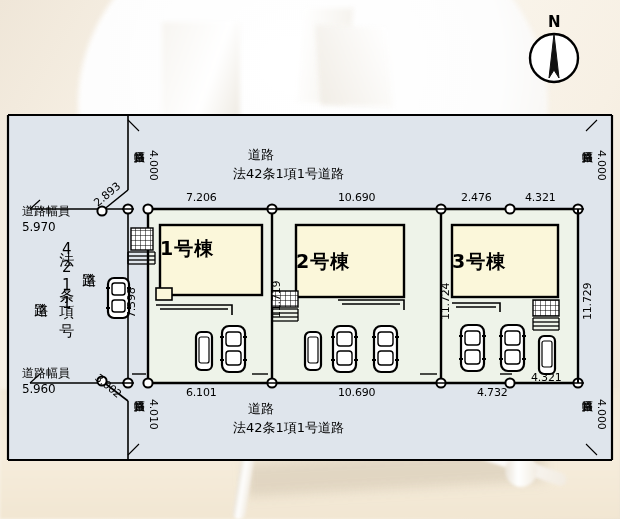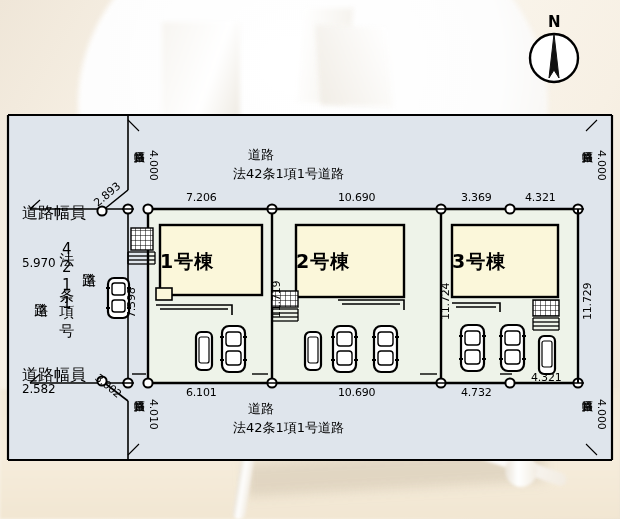--- a/index.html
+++ b/index.html
@@ -79,21 +79,21 @@
 
   
   .lbl {
     position: absolute;
     color: #000;
     white-space: nowrap;
     line-height: 1.05;
     font-family: "DejaVu Sans", "Liberation Sans", sans-serif;
   }
   .dim { font-size: 11px; letter-spacing: -0.2px; }
-  .jp { font-size: 16px; }
+  .jp { font-size: 12px; }
   .jp-big { font-size: 13px; }
   .lot-name { font-size: 19px; font-weight: 700; letter-spacing: 1px; }
   .vert {
     writing-mode: vertical-rl;
     text-orientation: upright;
     letter-spacing: 0px;
   }
   .rot90 { transform: rotate(-90deg); transform-origin: 0 0; }
   .rot90cw { transform: rotate(90deg); transform-origin: 0 0; }
   .center { }
@@ -335,55 +335,55 @@
   <div class="lbl compass-n" style="left:548px; top:15px;">N</div>
 
   <div class="lbl jp-big center" style="left:248px; top:148px; width:190px;">道路</div>
   <div class="lbl jp-big center" style="left:233px; top:167px; width:220px;">法42条1項1号道路</div>
 
   <div class="lbl jp-big center" style="left:248px; top:402px; width:190px;">道路</div>
   <div class="lbl jp-big center" style="left:233px; top:421px; width:220px;">法42条1項1号道路</div>
 
   <div class="lbl dim" style="left:186px; top:192px;">7.206</div>
   <div class="lbl dim" style="left:338px; top:192px;">10.690</div>
-  <div class="lbl dim" style="left:461px; top:192px;">3.369</div>
+  <div class="lbl dim" style="left:461px; top:192px;">2.476</div>
   <div class="lbl dim" style="left:525px; top:192px;">4.321</div>
 
   <div class="lbl dim" style="left:186px; top:387px;">6.101</div>
   <div class="lbl dim" style="left:338px; top:387px;">10.690</div>
-  <div class="lbl dim" style="left:461px; top:387px;">4.732</div>
+  <div class="lbl dim" style="left:477px; top:387px;">4.732</div>
   <div class="lbl dim" style="left:531px; top:372px;">4.321</div>
 
   <div class="lbl dim rot90" style="left:271px; top:318px;">11.719</div>
   <div class="lbl dim rot90" style="left:440px; top:320px;">11.724</div>
   <div class="lbl dim rot90" style="left:582px; top:320px;">11.729</div>
   <div class="lbl dim rot90" style="left:126px; top:318px;">7.598</div>
 
   <div class="lbl dim" style="left:92px; top:200px; transform:rotate(-40deg); transform-origin:0 0;">2.893</div>
   <div class="lbl dim" style="left:100px; top:372px; transform:rotate(40deg); transform-origin:0 0;">3.002</div>
 
   <div class="lbl jp center" style="left:22px; top:205px; width:96px;">道路幅員</div>
-  <div class="lbl dim center" style="left:22px; top:221px; width:96px; font-size:12px;margin-top:36px;">5.970</div>
+  <div class="lbl dim center" style="left:22px; top:221px; width:96px; font-size:12px;">5.970</div>
 
   <div class="lbl jp center" style="left:22px; top:367px; width:96px;">道路幅員</div>
-  <div class="lbl dim center" style="left:22px; top:383px; width:96px; font-size:12px;">2.582</div>
+  <div class="lbl dim center" style="left:22px; top:383px; width:96px; font-size:12px;">5.960</div>
 
   <div class="lbl jp-big vert" style="left:58px; top:240px; font-size:15px;"><span>法</span><span>42</span><span>条</span><span>1</span><span>項</span><span>1</span><span>号</span></div>
   <div class="lbl jp-big vert" style="left:34px; top:292px; font-size:14px;">道路</div>
   <div class="lbl jp-big vert" style="left:82px; top:262px; font-size:14px;">道路</div>
 
   <div class="lbl jp vert" style="left:133px; top:143px; font-size:11px;">道路幅員</div>
   <div class="lbl dim rot90cw" style="left:159px; top:150px;">4.000</div>
 
   <div class="lbl jp vert" style="left:581px; top:143px; font-size:11px;">道路幅員</div>
   <div class="lbl dim rot90cw" style="left:607px; top:150px;">4.000</div>
 
   <div class="lbl jp vert" style="left:133px; top:392px; font-size:11px;">道路幅員</div>
   <div class="lbl dim rot90cw" style="left:159px; top:399px;">4.010</div>
 
   <div class="lbl jp vert" style="left:581px; top:392px; font-size:11px;">道路幅員</div>
   <div class="lbl dim rot90cw" style="left:607px; top:399px;">4.000</div>
 
-  <div class="lbl lot-name center" style="left:160px; top:252px; width:91px;">1号棟</div>
+  <div class="lbl lot-name center" style="left:160px; top:239px; width:91px;">1号棟</div>
   <div class="lbl lot-name center" style="left:296px; top:252px; width:108px;">2号棟</div>
   <div class="lbl lot-name center" style="left:452px; top:252px; width:86px;">3号棟</div>
 
 </div>
 
 </body></html>

